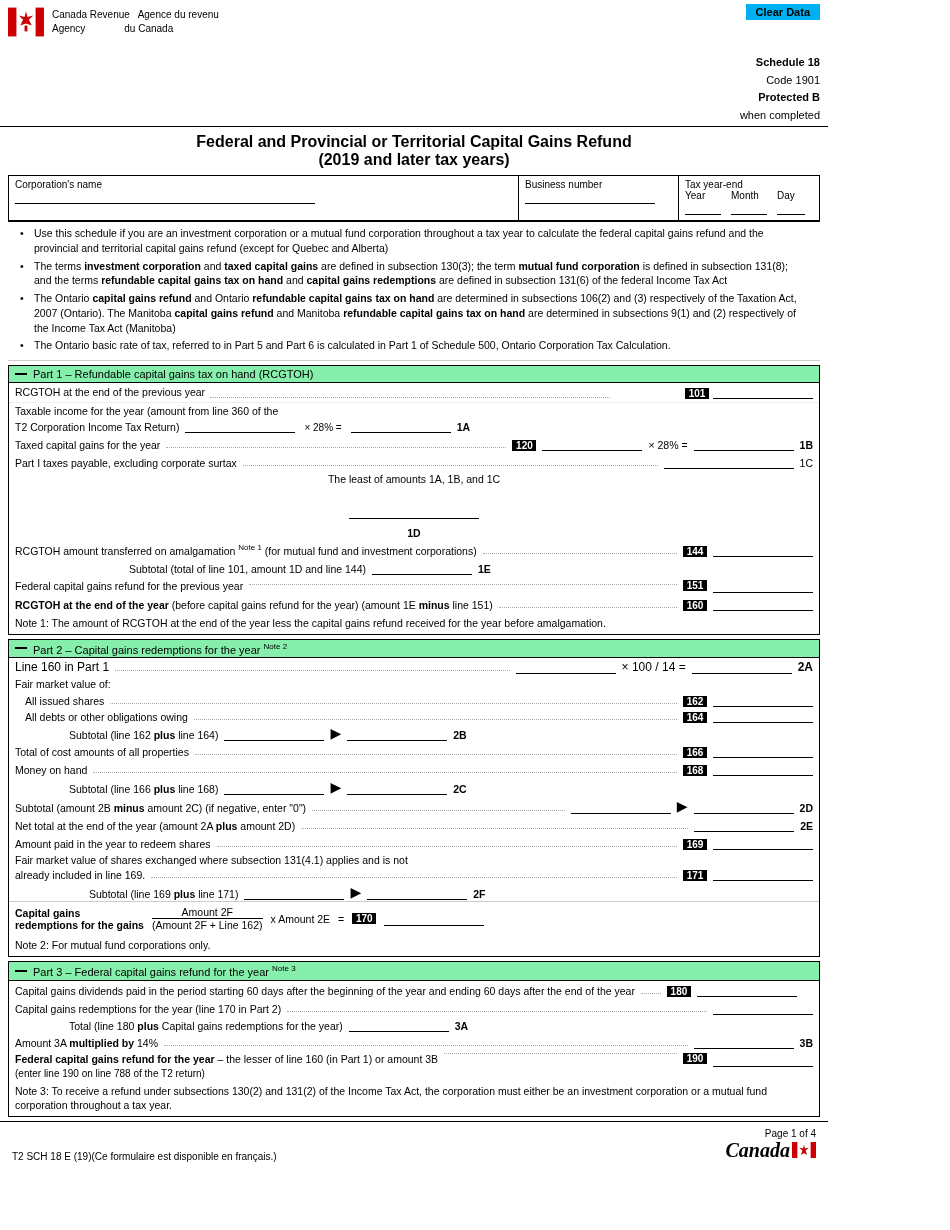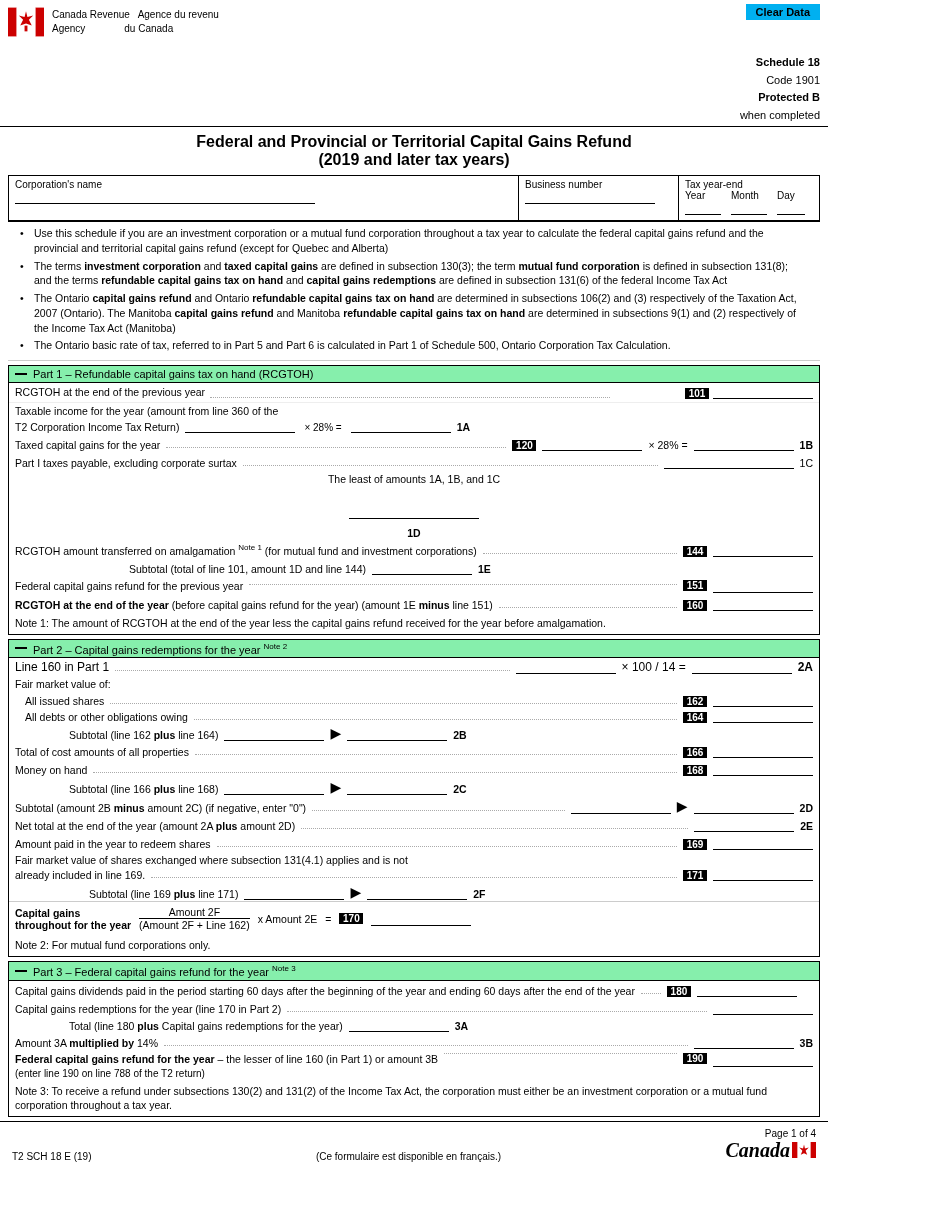--- a/index.html
+++ b/index.html
@@ -181,21 +181,21 @@
     
     .footer {
       display: flex;
       justify-content: space-between;
       align-items: flex-end;
       padding: 6px 12px;
       margin-top: 4px;
       border-top: 1px solid #000;
     }
     .footer-left { font-size: 10px; }
-    .footer-center { font-size: 10px; text-align: center; flex: 1; }
+    .footer-center { font-size: 10px; text-align: left; flex: 1; }
     .footer-right { font-size: 10px; text-align: right; }
     .canada-logo {
       font-size: 22px;
       font-weight: bold;
       font-style: italic;
       display: flex;
       align-items: center;
       gap: 2px;
     }
     
@@ -517,21 +517,21 @@
         <span style="font-size:14px;">▶</span>
         <span class="ans-line" style="width:100px;"></span>
         <span style="font-weight:bold;">2F</span>
       </div>
     </div>
 
     <div style="padding: 4px 6px; font-size:10.5px; border-top: 1px solid #ccc;">
       <div style="display:flex; align-items:center; gap:8px; flex-wrap:wrap;">
         <div>
           <div style="font-weight:bold;">Capital gains</div>
-          <div style="font-weight:bold;">throughout for the year</div>
+          <div style="font-weight:bold;">redemptions for the gains</div>
         </div>
         <div style="display:flex; flex-direction:column; align-items:center;">
           <div>Amount 2F</div>
           <div style="border-bottom:1px solid #000; width:100%;"></div>
           <div>(Amount 2F  +  Line 162)</div>
         </div>
         <span>x Amount 2E</span>
         <span>=</span>
         <span class="box-num">170</span>
         <span class="ans-line" style="width:100px;"></span>

